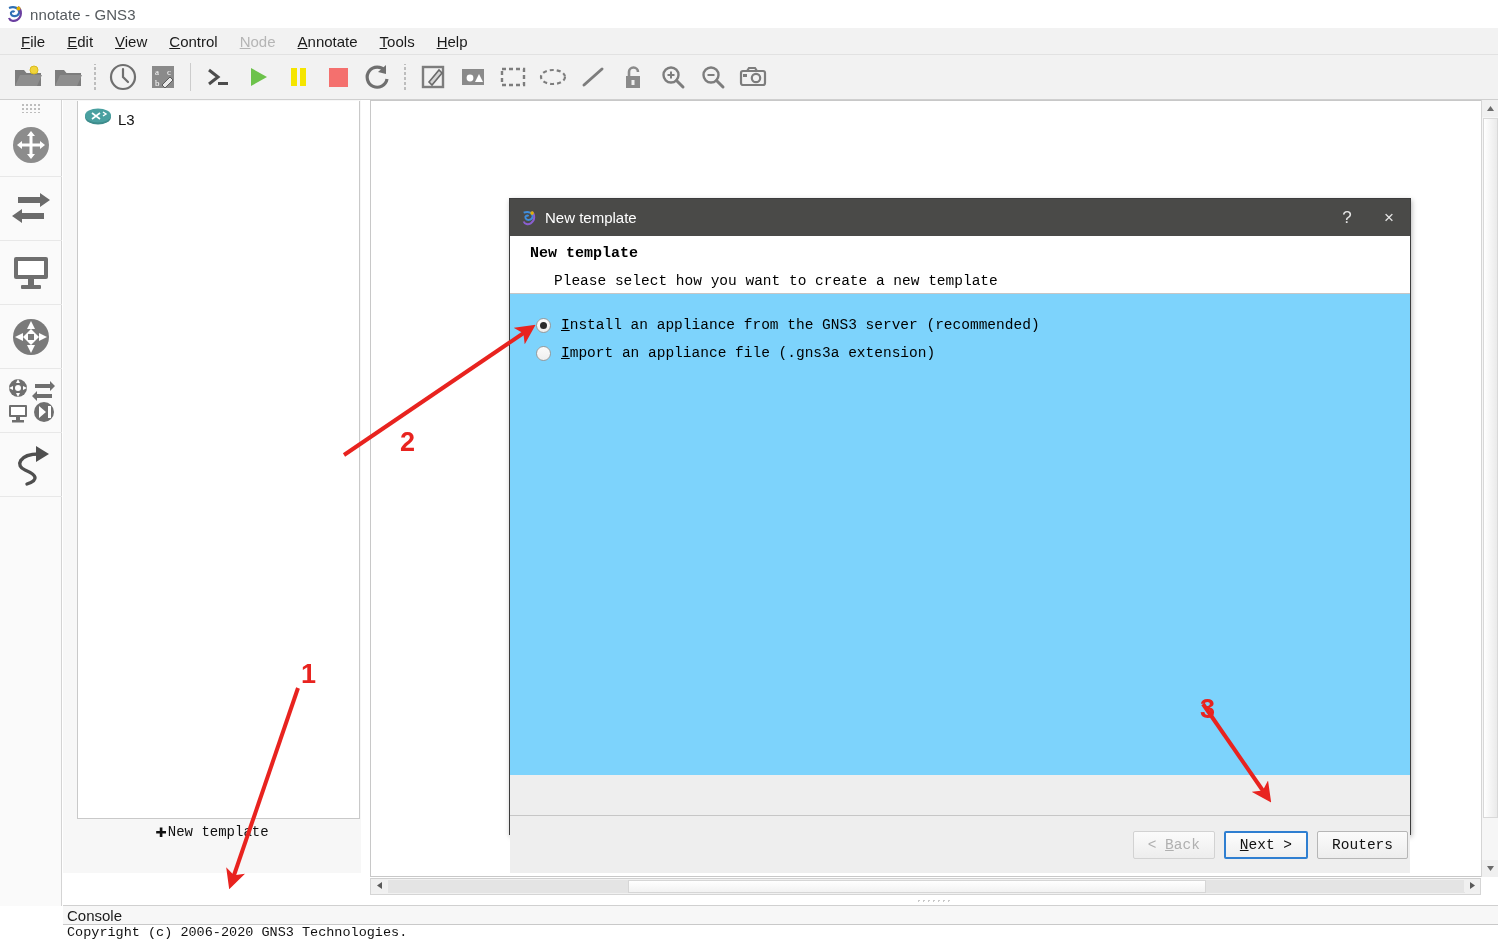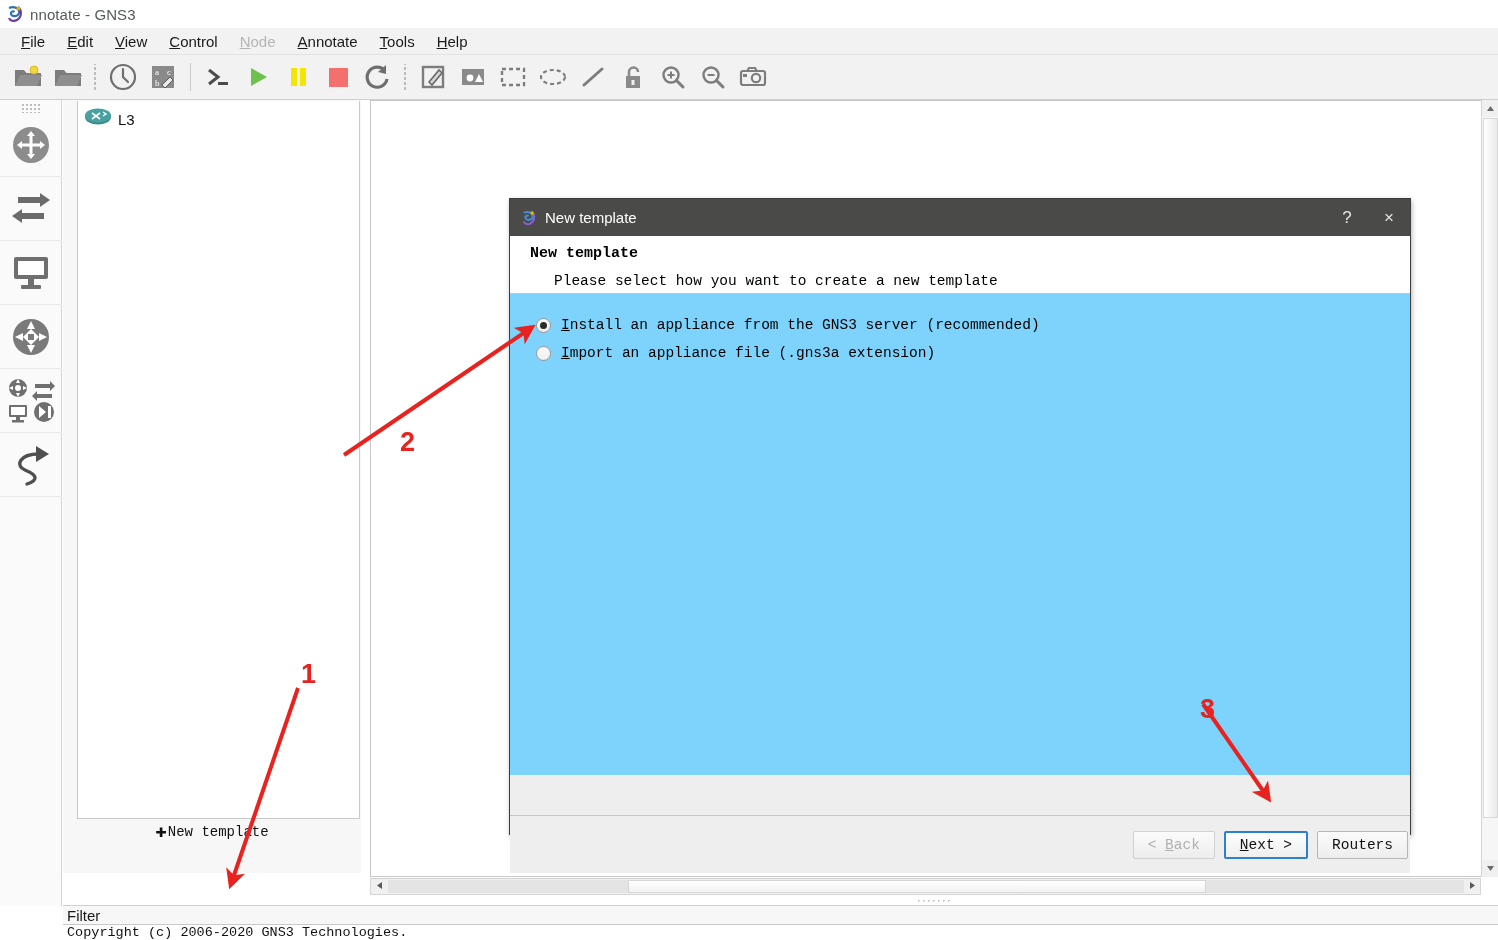--- a/index.html
+++ b/index.html
@@ -452,21 +452,21 @@
     <div class="track-r"></div>
     <div class="sb-arrow" style="position:absolute;left:1093px;top:0;width:16px;height:13px;">
       <svg width="7" height="9" viewBox="0 0 7 9">
           <path d="M6 4.5 L1 1 V8 z" fill="#5a5a5a"></path>
         </svg>
     </div>
   </div>
   <div class="grip-dots"></div>
 
   <div class="console-wrap">
-    <div class="console-title">Filter</div>
+    <div class="console-title">Console</div>
     <div class="console-body">
       <span>Copyright (c) 2006-2020 GNS3 Technologies.</span>
     </div>
   </div>
 
   <div class="dialog">
     <div class="dlg-title">
       <svg class="dlg-ico" viewBox="0 0 18 18">
         <path d="M3 3 C8 1 14 3 13 8 C12 12 6 12 5 9 C4.3 6.8 7 5.5 8.5 7" fill="none" stroke="#3f8ddd" stroke-width="2.2"></path>
         <path d="M12 2 C16 5 16 12 11 15 C8 16.8 4 16 3 13" fill="none" stroke="#8a5fd0" stroke-width="2.2"></path>

